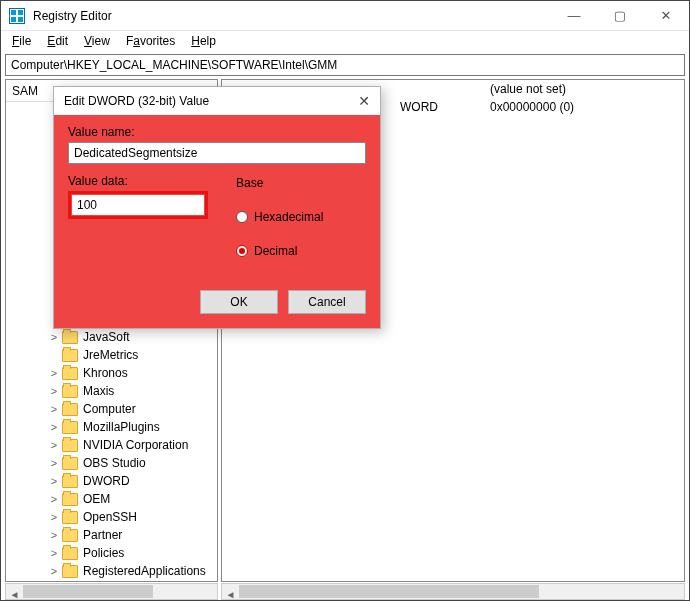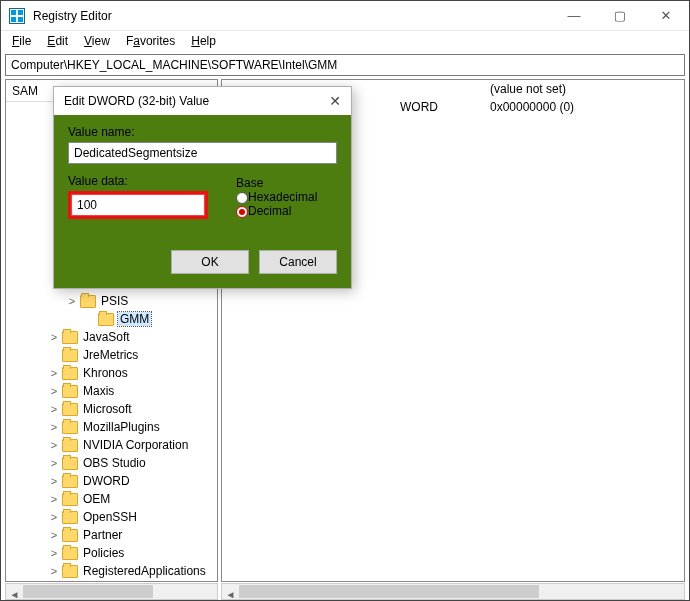--- a/index.html
+++ b/index.html
@@ -30,33 +30,33 @@
   .tree-item.sel .lbl { background:#cde8ff; outline:1px dotted #555; padding:0 2px; }
   .lbl { padding:0 1px; }
 
   .listpane { flex:1; border:1px solid #888; margin:0 4px 0 3px; position:relative; overflow:hidden; background:#fff; }
   .cols { height:22px; display:flex; border-bottom:1px solid #ddd; }
   .col { padding:3px 8px; border-right:1px solid #e5e5e5; font-size:12px; }
   .row { display:flex; height:18px; align-items:center; font-size:12px; }
   .cell { padding:0 8px; }
 
   
-  .dialog { position:absolute; left:52px; top:85px; width:299px; background:#4d7c0f; border:1px solid #b0b0b0; box-shadow:3px 3px 12px rgba(0,0,0,.25); }
+  .dialog { position:absolute; left:52px; top:85px; width:328px; background:#ef4444; border:1px solid #b0b0b0; box-shadow:3px 3px 12px rgba(0,0,0,.25); }
   .dlg-title { height:28px; background:#fff; display:flex; align-items:center; padding:0 10px; font-size:12px; }
   .dlg-close { margin-left:auto; color:#444; font-size:14px; }
   .dlg-body { padding:10px 14px 14px; }
   .fldlbl { font-size:12px; margin-bottom:3px; }
   .txtbox { width:100%; height:22px; border:1px solid #828790; background:#fff; padding:2px 5px; font-size:12px; }
   .rowflex { display:flex; margin-top:10px; gap:20px; }
   .valuecol { flex:0 0 140px; }
   .valuebox-wrap { border:3px solid #e11; padding:0; }
   .valuebox { width:100%; height:22px; border:1px solid #ef4444; background:#fff; padding:0 5px; font-size:12px; }
   .basegrp { flex:1; border:1px solid #ccc; padding:6px 8px 10px; position:relative; margin-top:-4px; border:none;}
   .basegrp .grplbl { position:relative; font-size:12px; }
-  .radio { display:flex; align-items:flex-end; margin-top:0; font-size:12px; }
+  .radio { display:flex; align-items:center; gap:6px; margin-top:20px; font-size:12px; }
   .r { width:12px; height:12px; border:1px solid #555; border-radius:50%; display:inline-block; position:relative; background:#fff;}
   .r.sel { border-color:#d00; }
   .r.sel::after { content:""; position:absolute; inset:2px; background:#d00; border-radius:50%; }
   .dlg-btns { display:flex; justify-content:flex-end; gap:10px; margin-top:22px; }
   .btn { width:78px; height:24px; background:#e1e1e1; border:1px solid #adadad; font-size:12px; display:flex; align-items:center; justify-content:center; }
 
   
   .hscroll { position:absolute; left:4px; bottom:0; height:17px; background:#f0f0f0; border:1px solid #ccc; }
   .hscroll.treebar { width:213px; }
   .hscroll.listbar { left:220px; right:4px; width:auto; }
@@ -125,21 +125,21 @@
           <span class="lbl">Khronos</span>
         </div>
         <div class="tree-item" style="padding-left: 42px;">
           <span class="exp">&gt;</span>
           <span class="folder"></span>
           <span class="lbl">Maxis</span>
         </div>
         <div class="tree-item" style="padding-left: 42px;">
           <span class="exp">&gt;</span>
           <span class="folder"></span>
-          <span class="lbl">Microsoft</span>
+          <span class="lbl">Computer</span>
         </div>
         <div class="tree-item" style="padding-left: 42px;">
           <span class="exp">&gt;</span>
           <span class="folder"></span>
           <span class="lbl">MozillaPlugins</span>
         </div>
         <div class="tree-item" style="padding-left: 42px;">
           <span class="exp">&gt;</span>
           <span class="folder"></span>
           <span class="lbl">NVIDIA Corporation</span>

